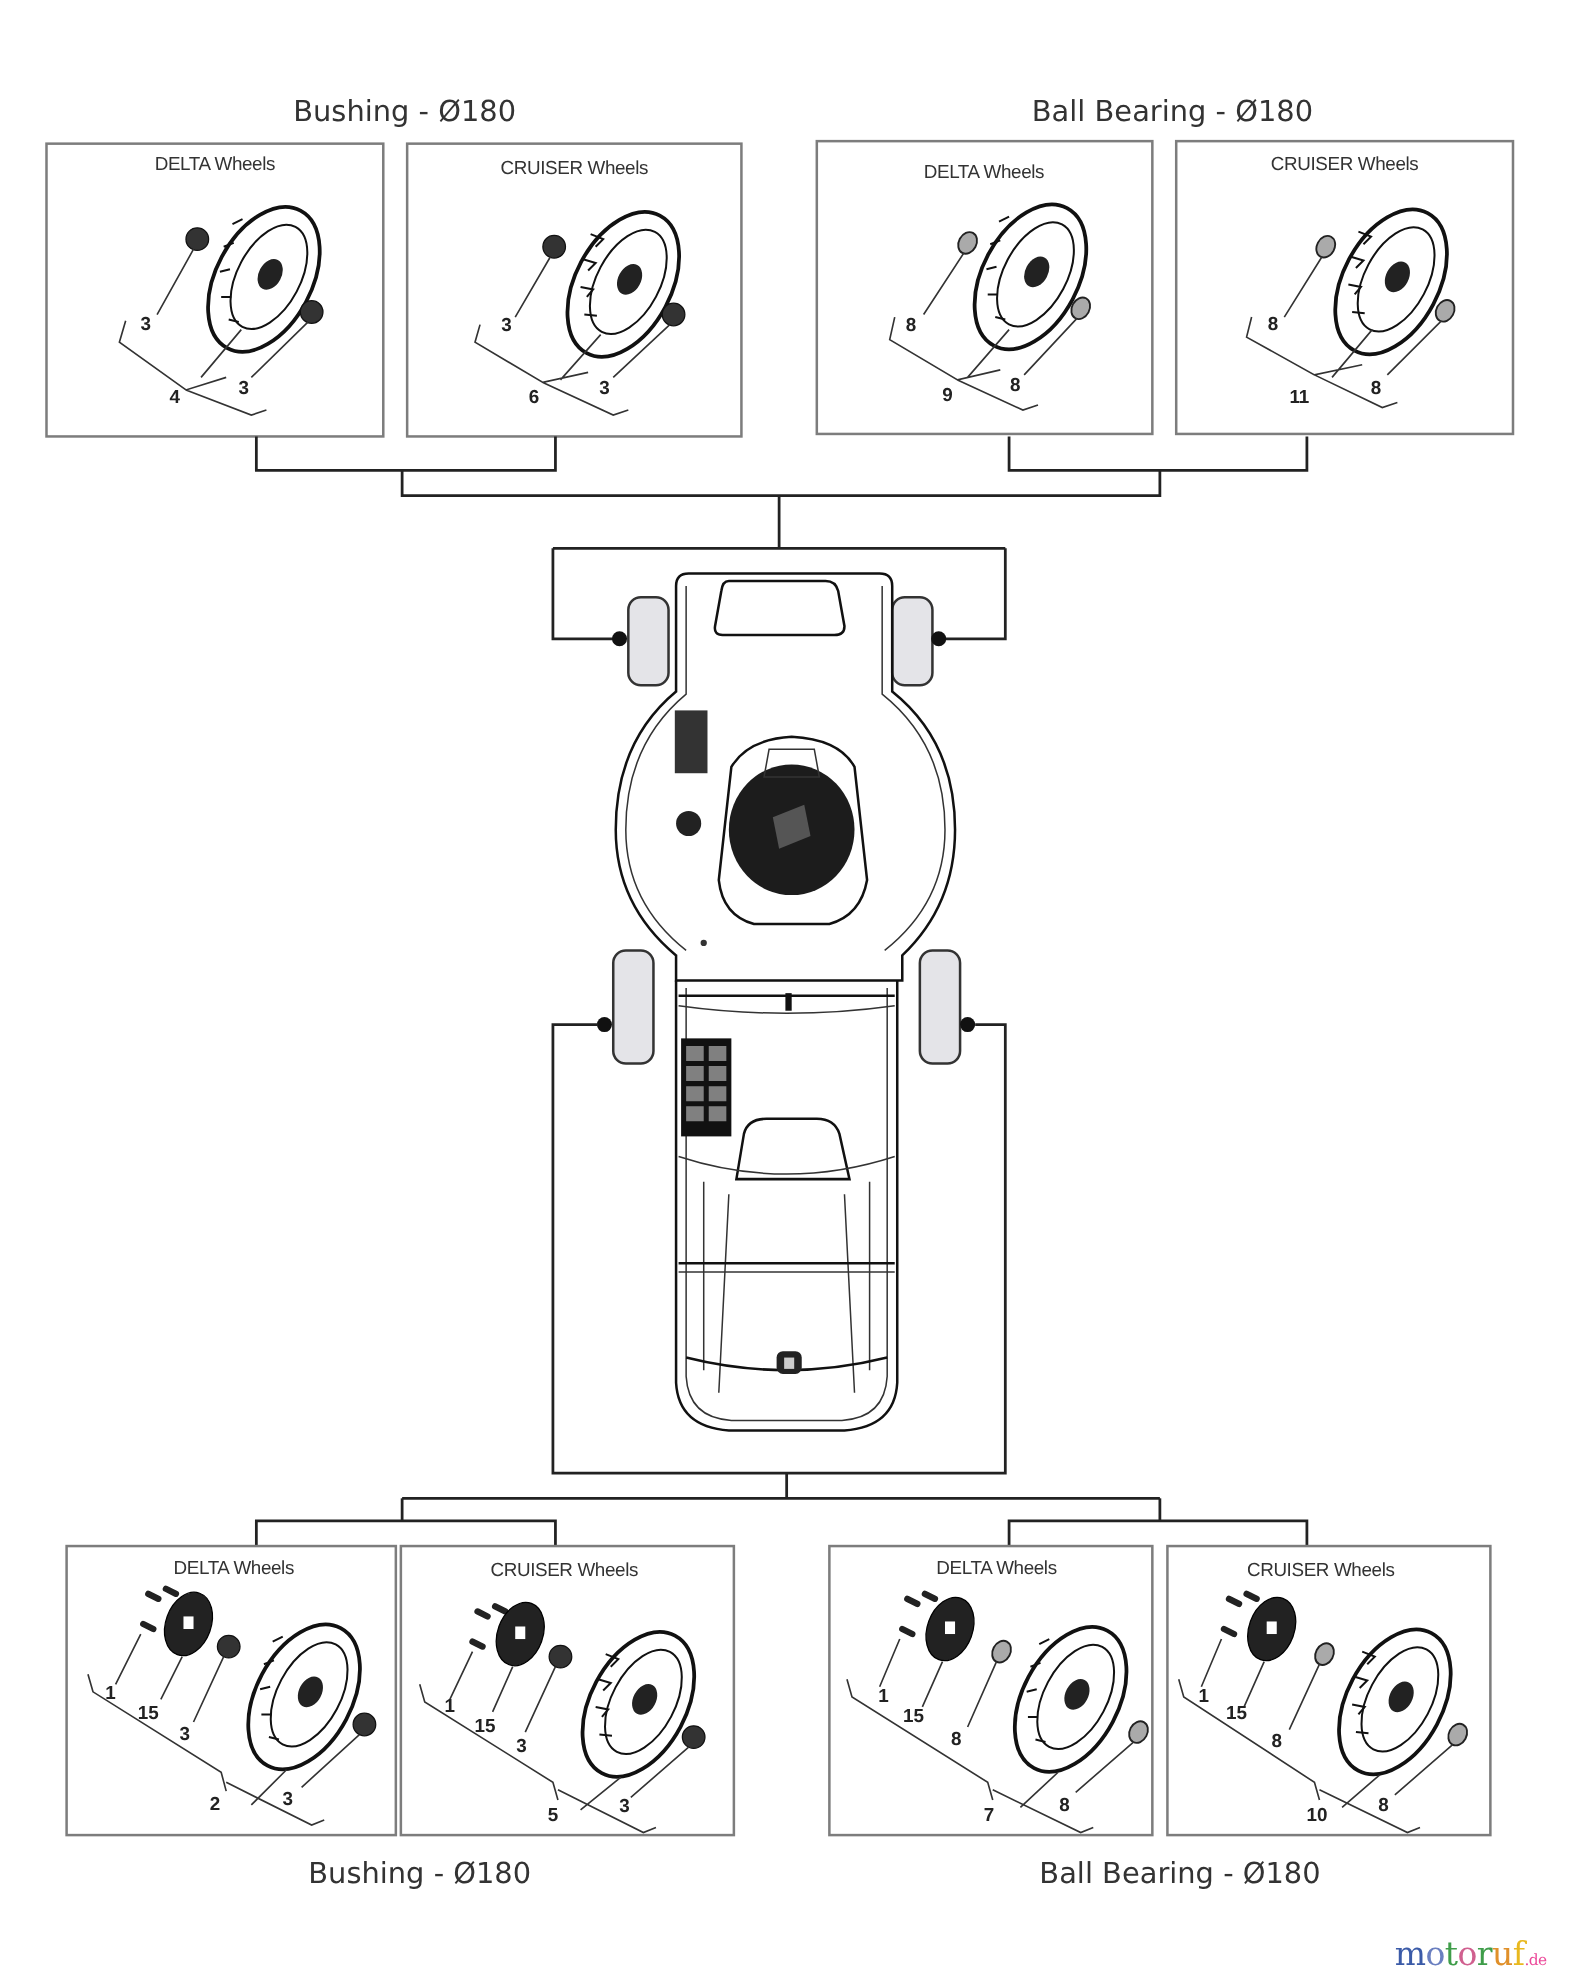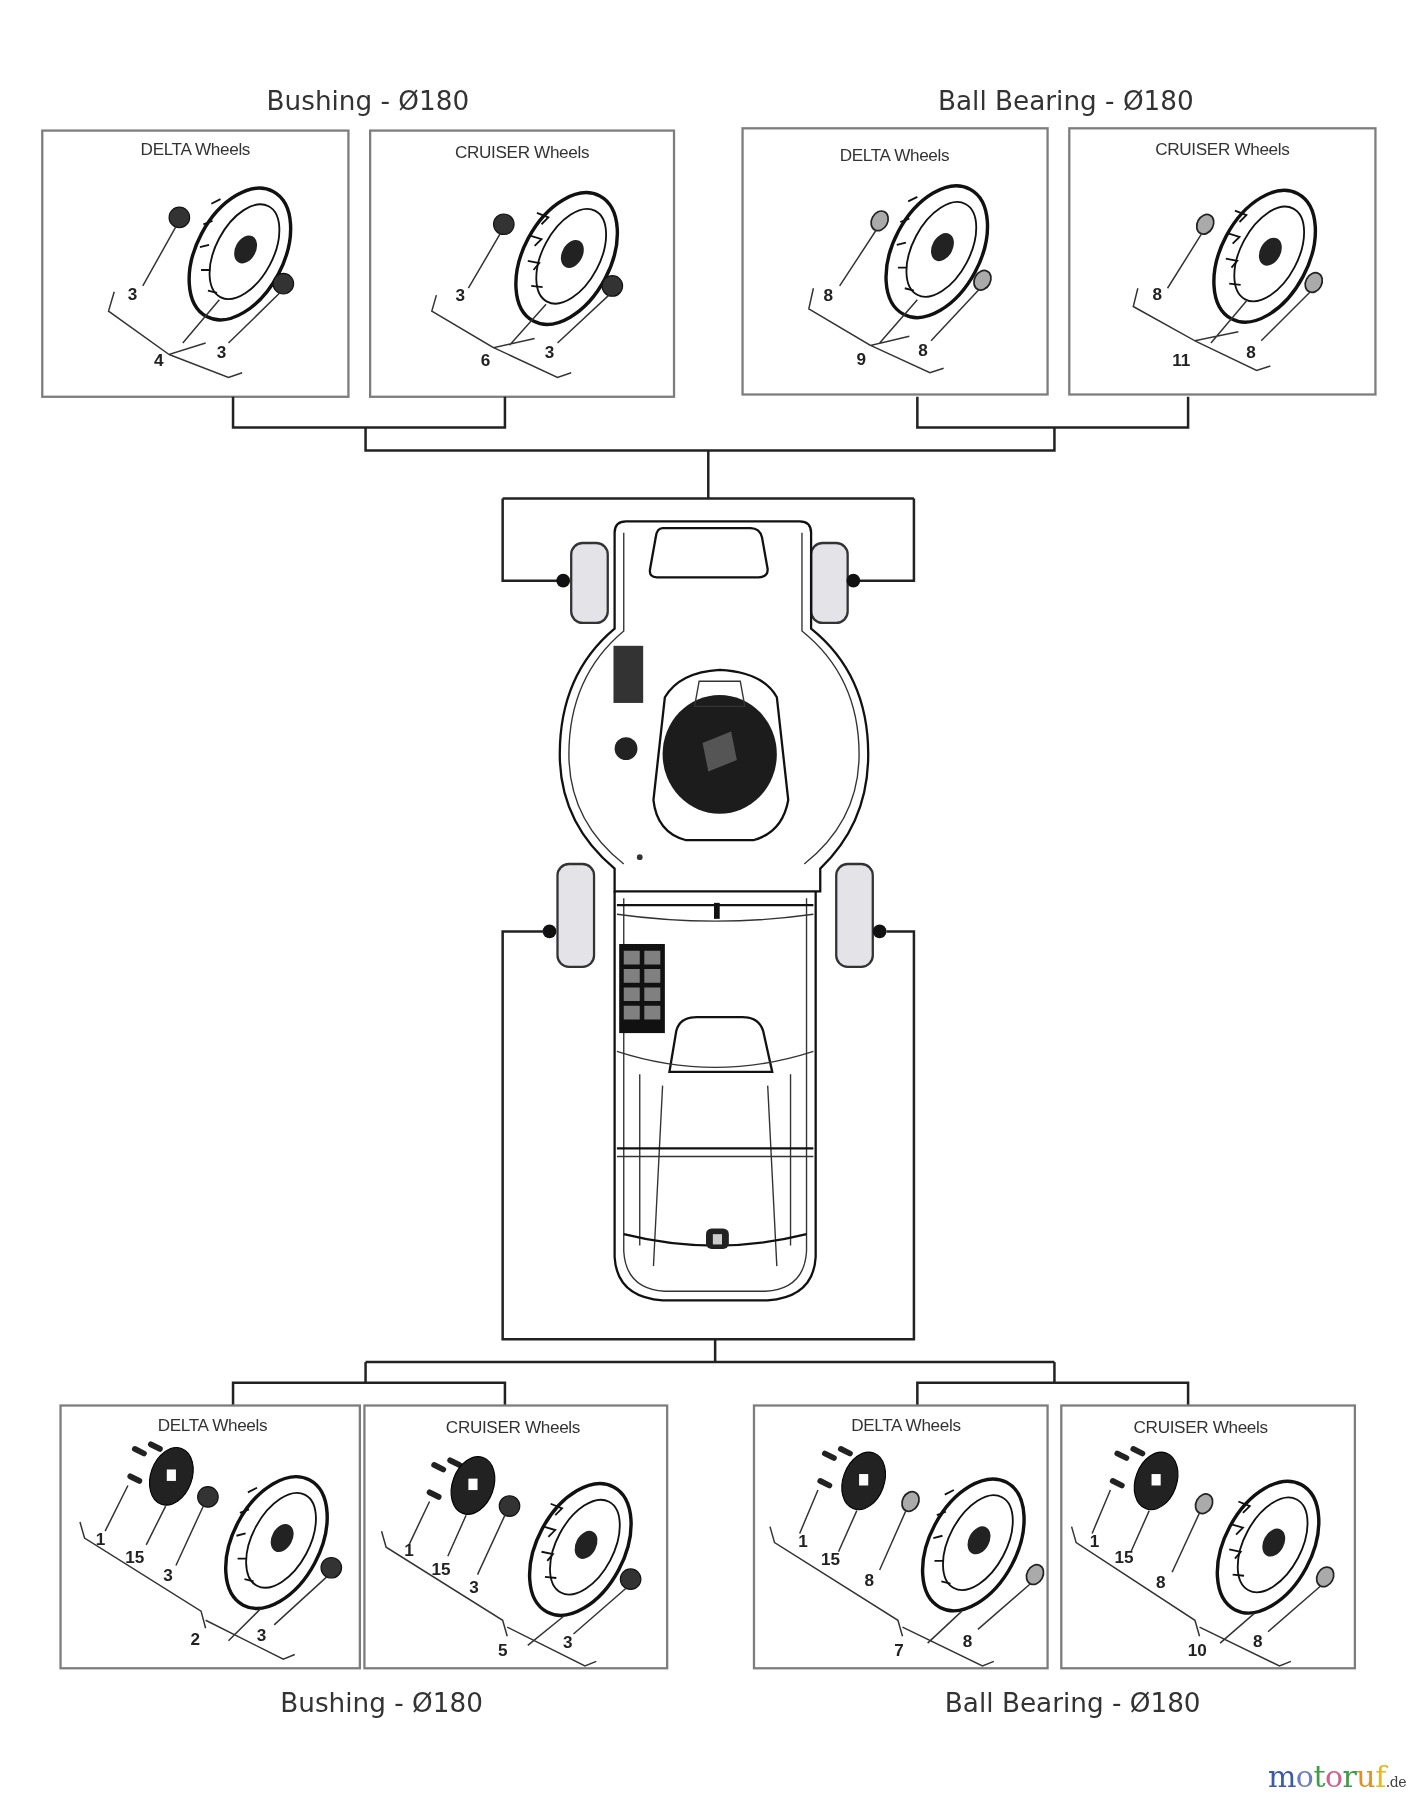--- a/index.html
+++ b/index.html
@@ -17,21 +17,21 @@
   .hub { fill:#222; }
   .bush { fill:#333; stroke:#111; stroke-width:1; }
   .bearing { fill:#aaa; stroke:#222; stroke-width:1.5; }
   .disc { fill:#222; stroke:#000; stroke-width:1; }
   .mower-line { fill:none; stroke:#111; stroke-width:2; }
   .mower-thin { fill:none; stroke:#333; stroke-width:1.2; }
   .wheel-top { fill:#e4e4e8; stroke:#333; stroke-width:2; }
   .dot { fill:#111; }
   .logo { position:absolute; right:22px; bottom:6px; font-family:"DejaVu Serif", serif; font-size:30px; letter-spacing:-0.5px; }
   .logo span { display:inline-block; }
-  .logo .tld { font-size:14px; color:#404040; }
+  .logo .tld { font-size:14px; color:#ec4899; }
 </style>
 </head>
 <body>
 
 <div id="stage">
 <svg width="1428" height="1800" viewBox="0 0 1250 1575">
 
   <text class="group-title" x="322" y="96">Bushing - Ø180</text>
   <text class="group-title" x="933" y="96">Ball Bearing - Ø180</text>
 

